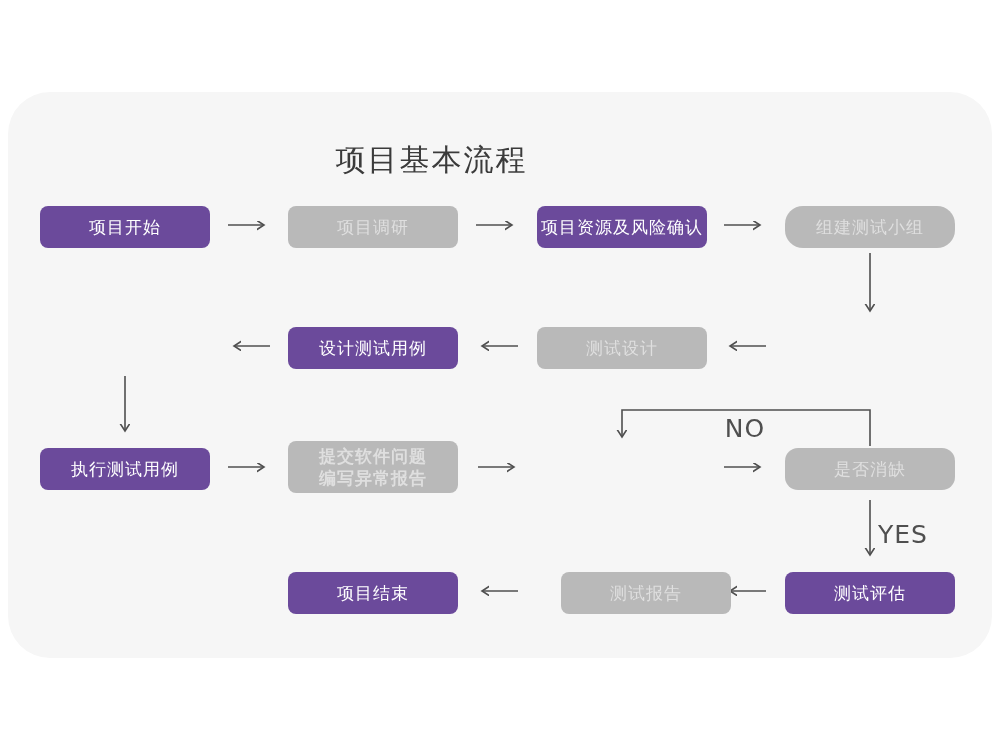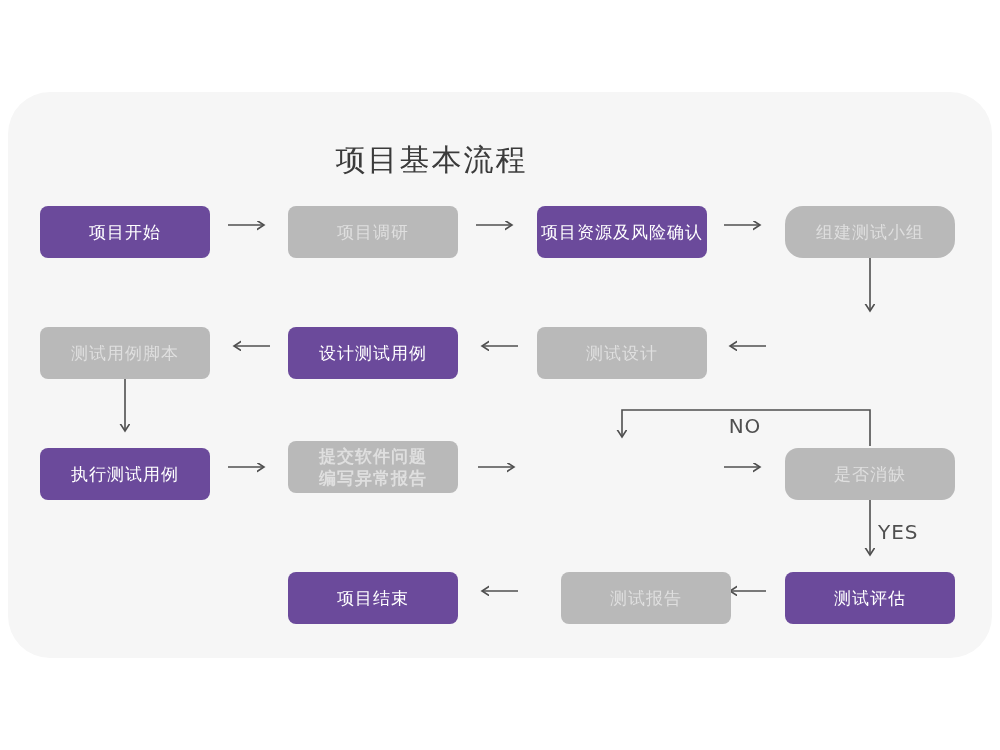--- a/index.html
+++ b/index.html
@@ -32,21 +32,21 @@
     text-align: center;
     font-size: 30px;
     font-weight: 500;
     letter-spacing: 2px;
     color: var(--title-text, #3b3b3b);
     margin-left: 16px;
   }
   .node {
     position: absolute;
     width: 170px;
-    height: 52px;
+    height: 42px;
     border-radius: 8px;
     display: flex;
     align-items: center;
     justify-content: center;
     font-size: 17px;
     letter-spacing: 1px;
     text-align: center;
     white-space: pre-line;
     line-height: 22px;
     box-sizing: border-box;
@@ -70,21 +70,21 @@
     height: 750px;
     pointer-events: none;
   }
   .arrow-stroke {
     stroke: var(--arrow, #4f4f4f);
     fill: none;
     stroke-width: 1.6;
   }
   .edge-label {
     position: absolute;
-    font-size: 20px;
+    font-size: 25px;
     letter-spacing: 1px;
     color: var(--arrow, #4f4f4f);
   }
   .edge-label.no {
     left: 690px;
     top: 414px;
     width: 110px;
     text-align: center;
   }
   .edge-label.yes {
@@ -132,21 +132,20 @@
     <line class="arrow-stroke" x1="518" y1="591" x2="482" y2="591" marker-end="url(#ah)"></line>
   </svg>
 
   <div class="node purple" style="left:40px;  top:206px;">项目开始</div>
   <div class="node gray" style="left:288px; top:206px;">项目调研</div>
   <div class="node purple" style="left:537px; top:206px;">项目资源及风险确认</div>
   <div class="node gray" style="left:785px; top:206px;border-radius:18px;">组建测试小组</div>
 
   <div class="node gray" style="left:537px; top:327px;">测试设计</div>
   <div class="node purple" style="left:288px; top:327px;">设计测试用例</div>
-  <div class="node gray" style="left:40px;  top:327px;">测试用例脚本</div>
 
   <div class="node purple" style="left:40px;  top:448px;">执行测试用例</div>
   <div class="node gray tall" style="left:288px; top:441px;font-weight:bold;">提交软件问题
 编写异常报告</div>
   <div class="node gray" style="left:785px; top:448px;border-radius:13px;">是否消缺</div>
 
   <div class="node purple" style="left:785px; top:572px;">测试评估</div>
   <div class="node gray" style="left:537px; top:572px;margin-left:24px;">测试报告</div>
   <div class="node purple" style="left:288px; top:572px;">项目结束</div>
 

